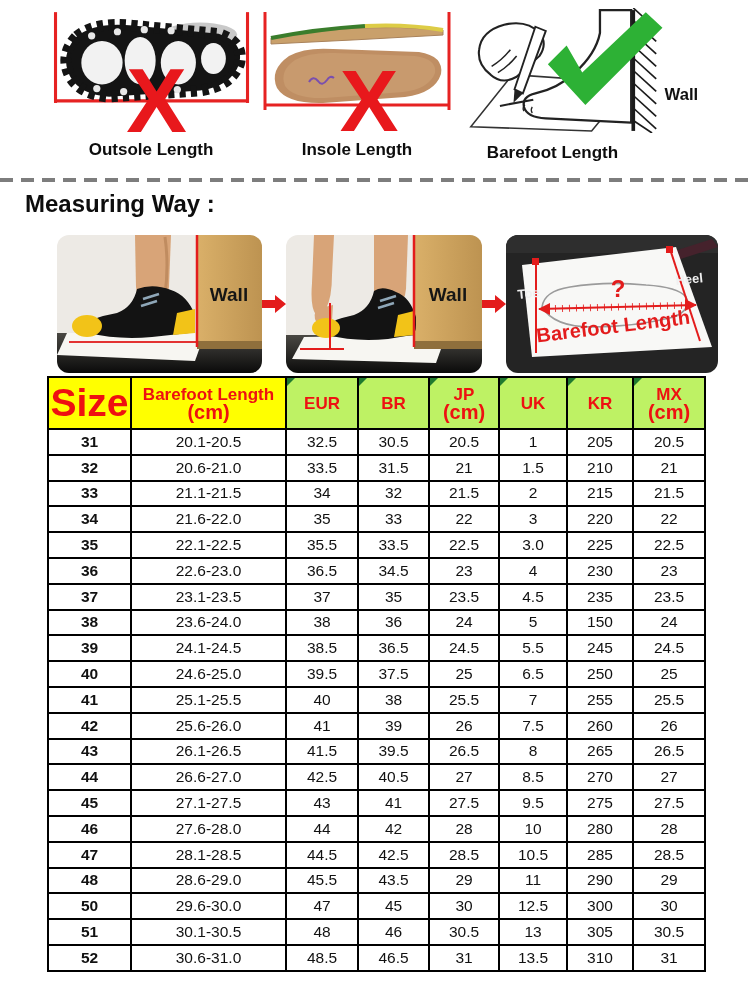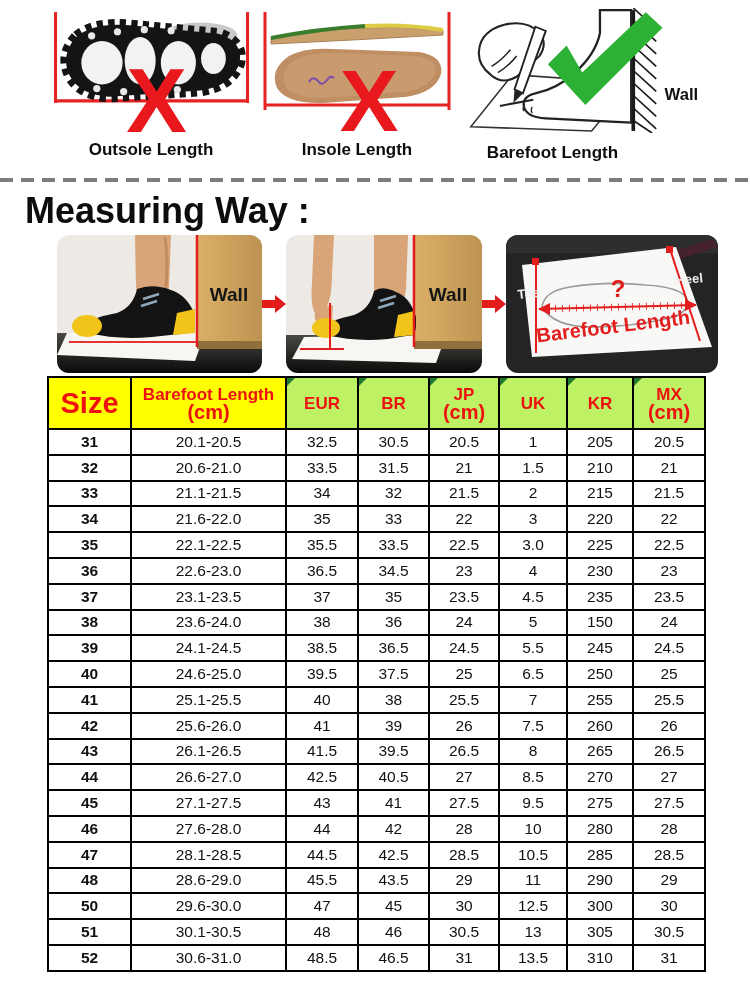--- a/index.html
+++ b/index.html
@@ -11,33 +11,33 @@
   .fig{display:flex;flex-direction:column;align-items:center;}
   .fig-cap{font-weight:bold;font-size:17px;color:#0d0d0d;margin-top:4px;text-align:right;}
   .fig1{width:212px;} .fig2{width:200px;} .fig3{width:263px;}
   .fig3 .fig-cap{margin-right:72px;margin-top:10px;}
 
   
   .divider{position:absolute;top:178px;left:0;width:750px;height:4px;
     background:repeating-linear-gradient(90deg,#7d7d7d 0 13px,transparent 13px 21px);}
 
   
-  .heading{position:absolute;top:190px;left:25px;font-size:36px;font-weight:bold;color:#0d0d0d;}
+  .heading{position:absolute;top:190px;left:25px;font-size:24px;font-weight:bold;color:#0d0d0d;}
   .photos{position:absolute;top:234px;left:57px;width:665px;height:140px;display:flex;align-items:center;}
   .photo{border-radius:12px;overflow:hidden;flex:none;height:138px;}
   .arrow-box{flex:none;width:24px;display:flex;justify-content:center;}
 
   
   table.size{position:absolute;top:376px;left:47px;width:657px;border-collapse:collapse;
      table-layout:fixed;}
   table.size th,table.size td{border:2px solid #000;text-align:center;padding:0;overflow:hidden;}
   table.size thead th{height:50px;color:#ee1111;background:#bef264;position:relative;vertical-align:middle;}
   table.size thead th.hl{background:#ffff00;}
   .h-main{font-size:17px;font-weight:bold;line-height:19px;}
-  table.size thead th:first-child .h-main{font-size:29px;line-height:30px;}
+  table.size thead th:first-child .h-main{font-size:39px;line-height:30px;}
   .h-sub{font-size:20px;font-weight:bold;line-height:17px;}
   .corner{position:absolute;top:0;left:0;width:0;height:0;
           border-top:8px solid #1f7a2e;border-right:8px solid transparent;}
   table.size tbody td{height:23.8px;font-size:15.5px;color:#111;line-height:16px;}
   table.size tbody td.size-col{font-weight:bold;}
 </style>
 </head>
 <body>
 
 <div class="page">

